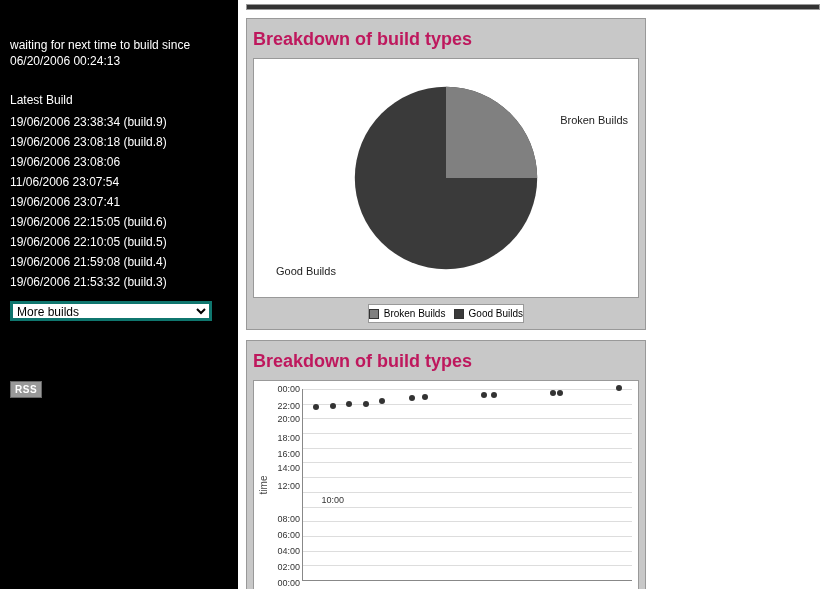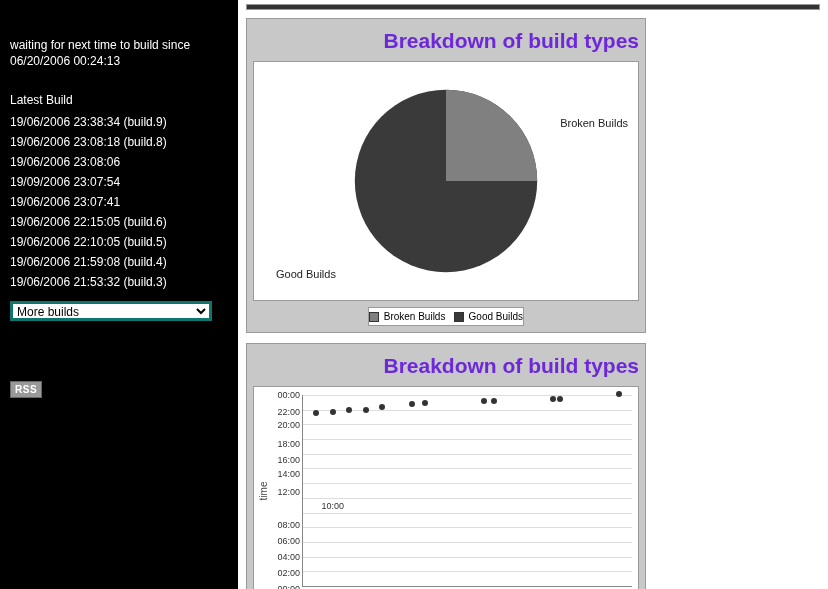--- a/index.html
+++ b/index.html
@@ -68,24 +68,24 @@
     margin: 4px 8px 8px 8px;
     border: 1px solid #999;
   }
   .chart-container {
     margin: 0 8px 10px 8px;
     background: #c8c8c8;
     border: 1px solid #999;
     padding: 6px;
   }
   .chart-title {
-    text-align: right;
+    text-align: left;
     font-weight: bold;
-    font-size: 21px;
-    color: #6d28d9;
+    font-size: 18px;
+    color: #be185d;
     margin: 4px 0 8px 0;
   }
   .chart-body {
     background: #fff;
     border: 1px solid #999;
     position: relative;
     height: 240px;
     width: 100%;
   }
   .pie-chart {
@@ -173,21 +173,21 @@
 <div class="sidebar">
   <div class="status-msg">
     <span>waiting for next time to build since</span><br>
     <span>06/20/2006 00:24:13</span>
   </div>
   <div class="latest-build-header">Latest Build</div>
   <ul class="build-list" id="build-list">
       <li>19/06/2006 23:38:34 (build.9)</li>
       <li>19/06/2006 23:08:18 (build.8)</li>
       <li>19/06/2006 23:08:06</li>
-      <li>19/09/2006 23:07:54</li>
+      <li>11/06/2006 23:07:54</li>
       <li>19/06/2006 23:07:41</li>
       <li>19/06/2006 22:15:05 (build.6)</li>
       <li>19/06/2006 22:10:05 (build.5)</li>
       <li>19/06/2006 21:59:08 (build.4)</li>
       <li>19/06/2006 21:53:32 (build.3)</li>
     </ul>
   <select class="more-builds">
     <option>More builds</option>
   </select>
   <div>

